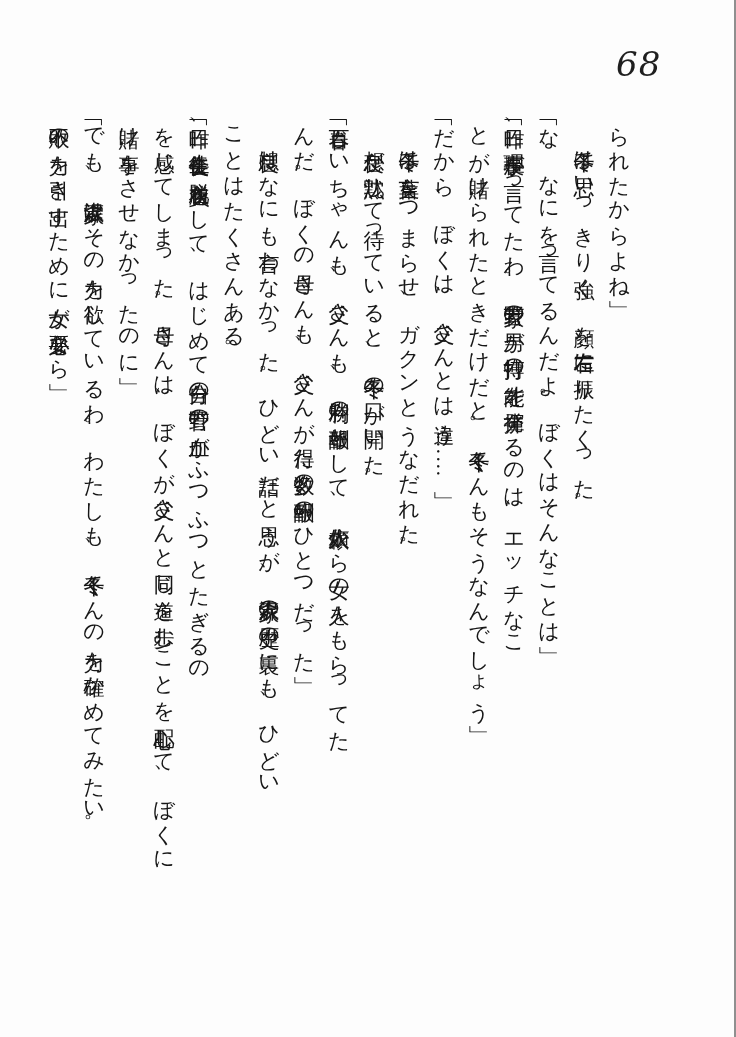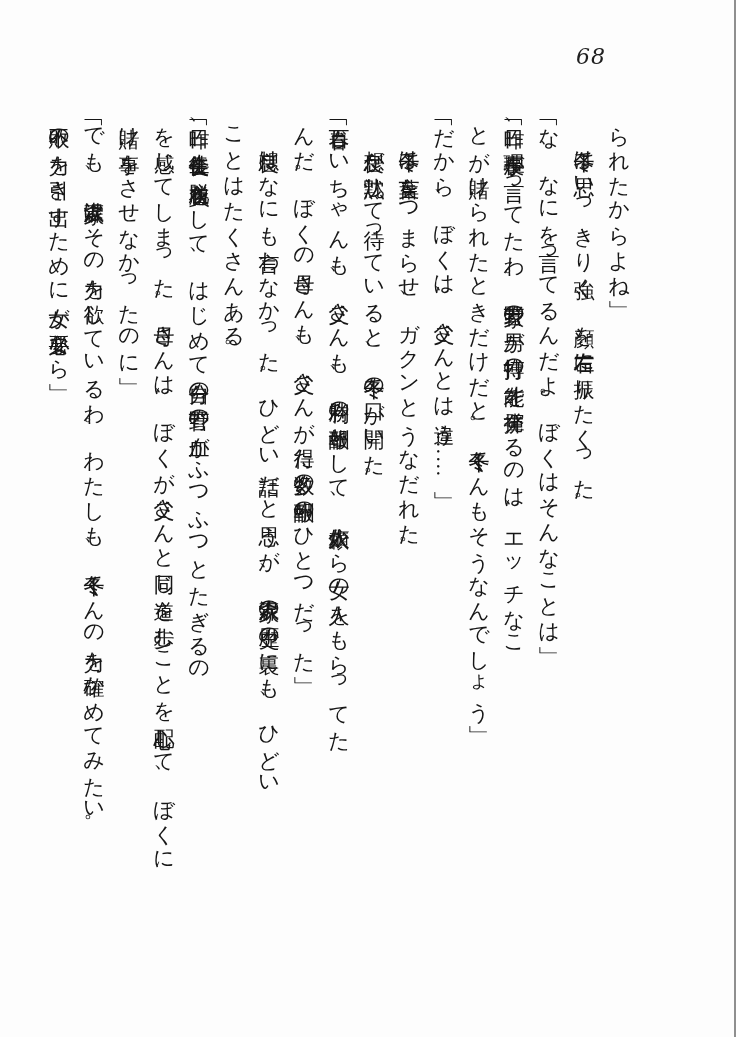--- a/index.html
+++ b/index.html
@@ -13,25 +13,25 @@
     position: relative;
     overflow: hidden;
   }
   .page {
     position: absolute;
     inset: 0;
     background: #fdfdfd;
   }
   .page-number {
     position: absolute;
-    left: 576px;
+    left: 616px;
     top: 44px;
     font-family: "DejaVu Serif", "Liberation Serif", serif;
     font-style: italic;
-    font-size: 22px;
+    font-size: 34px;
     color: #1f1f1f;
     letter-spacing: 1px;
   }
   .text-block {
     position: absolute;
     top: 112px;
     right: 100px;
     height: 848px;
     writing-mode: vertical-rl;
     text-orientation: mixed;

